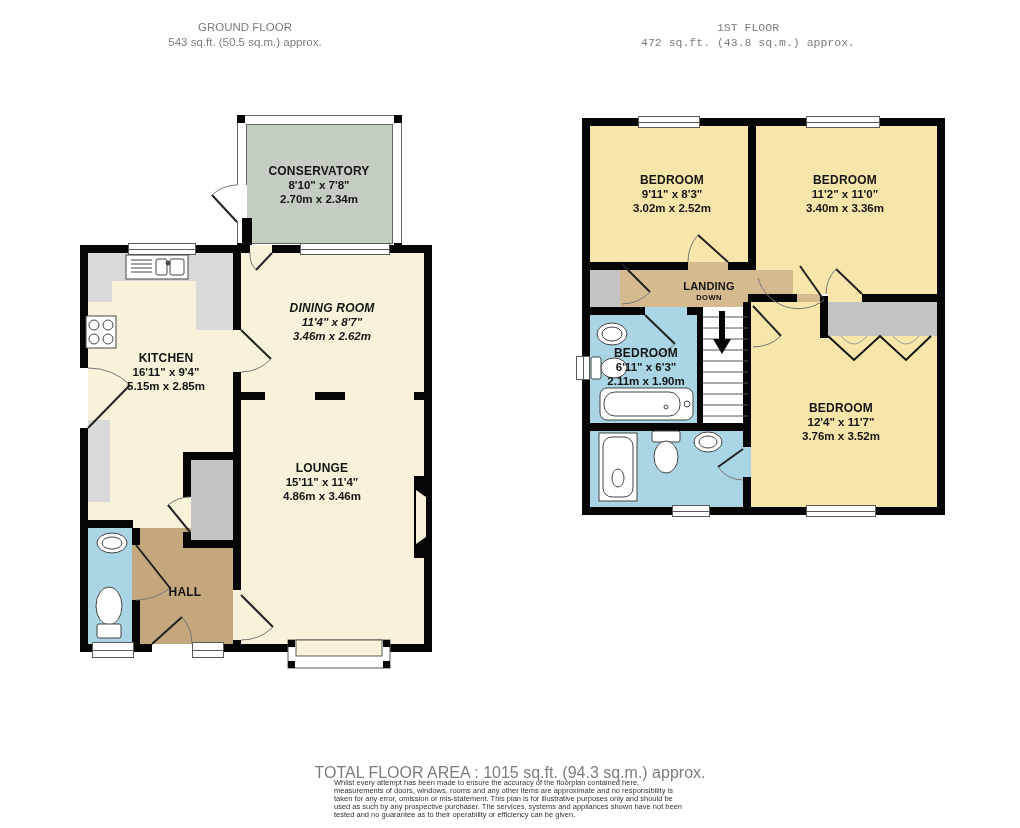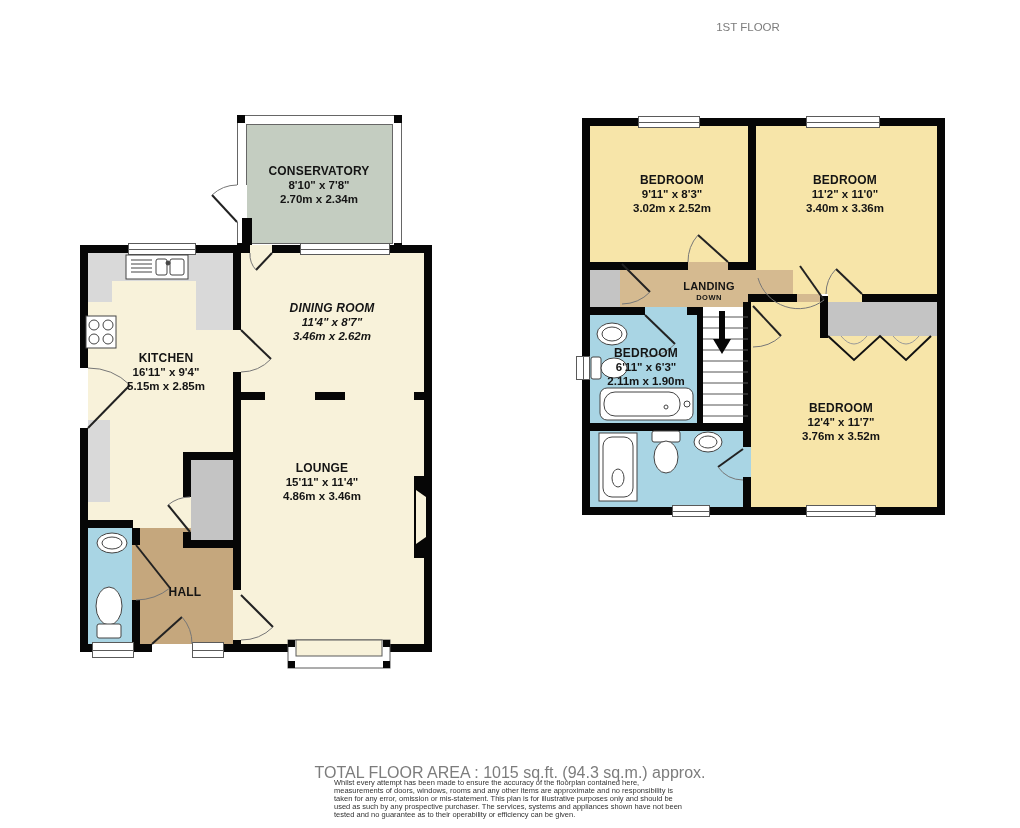--- a/index.html
+++ b/index.html
@@ -24,22 +24,27 @@
   .footer-credit{position:absolute;left:0;width:1020px;text-align:center;color:#333;font-size:7.5px;z-index:30;}
   svg.overlay{position:absolute;left:0;top:0;z-index:20;pointer-events:none;}
   .fills,.walls,.windows{position:absolute;left:0;top:0;width:100%;height:100%;}
   .fills{z-index:1}.walls{z-index:10}.windows{z-index:15}
 </style>
 </head>
 <body>
 
 <div id="stage">
 
-  <div class="hdr" style="left:598px;top:20px;width:300px;">
+  <div class="hdr" style="left:95px;top:20px;width:300px;">
+    <div class="t">GROUND FLOOR</div>
+    <div class="a">543 sq.ft. (50.5 sq.m.) approx.</div>
+  </div>
+  <div class="hdr" style="left:598px;top:20px;width:300px;font-family:Liberation Mono, monospace;">
     <div class="t">1ST FLOOR</div>
+    <div class="a">472 sq.ft. (43.8 sq.m.) approx.</div>
   </div>
 
   <div class="fills">
 
     <div class="fill" style="left:237px;top:115px;width:165px;height:137px;background:#fff;border:1px solid #666;box-sizing:border-box;"></div>
     <div class="fill" style="left:246px;top:124px;width:147px;height:120px;background:#c4cdc1;border:1px solid #666;box-sizing:border-box;"></div>
     <div class="corner" style="left:237px;top:115px;width:8px;height:8px;"></div>
     <div class="corner" style="left:394px;top:115px;width:8px;height:8px;"></div>
     <div class="corner" style="left:237px;top:243px;width:8px;height:8px;"></div>
     <div class="corner" style="left:394px;top:243px;width:8px;height:8px;"></div>

